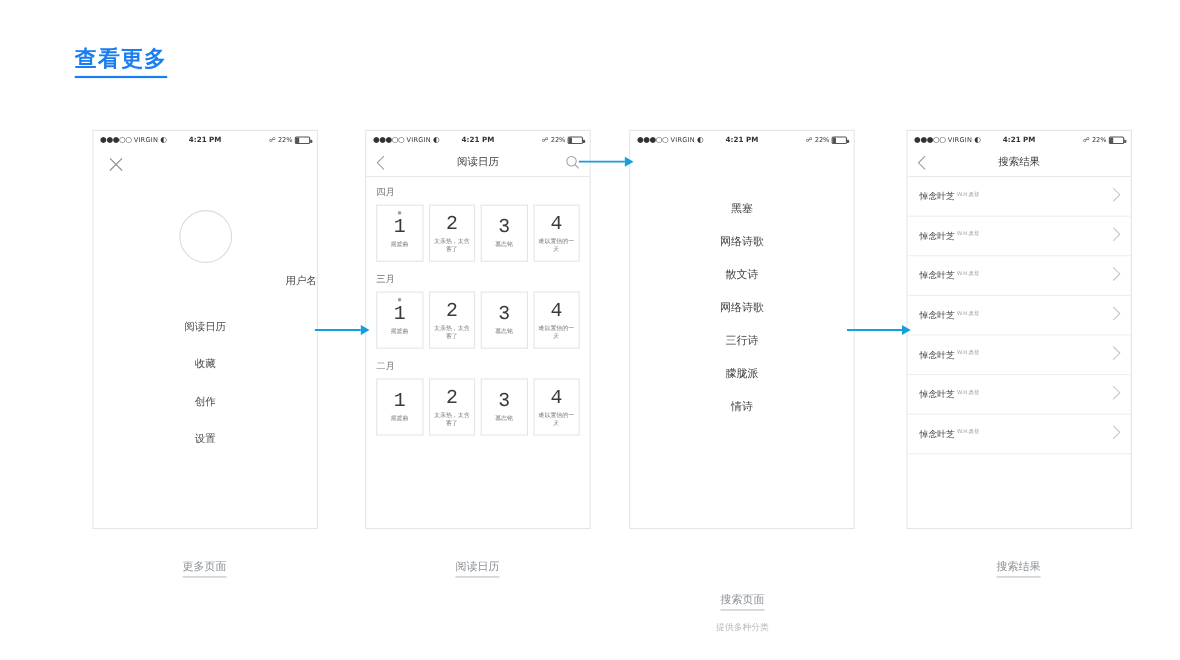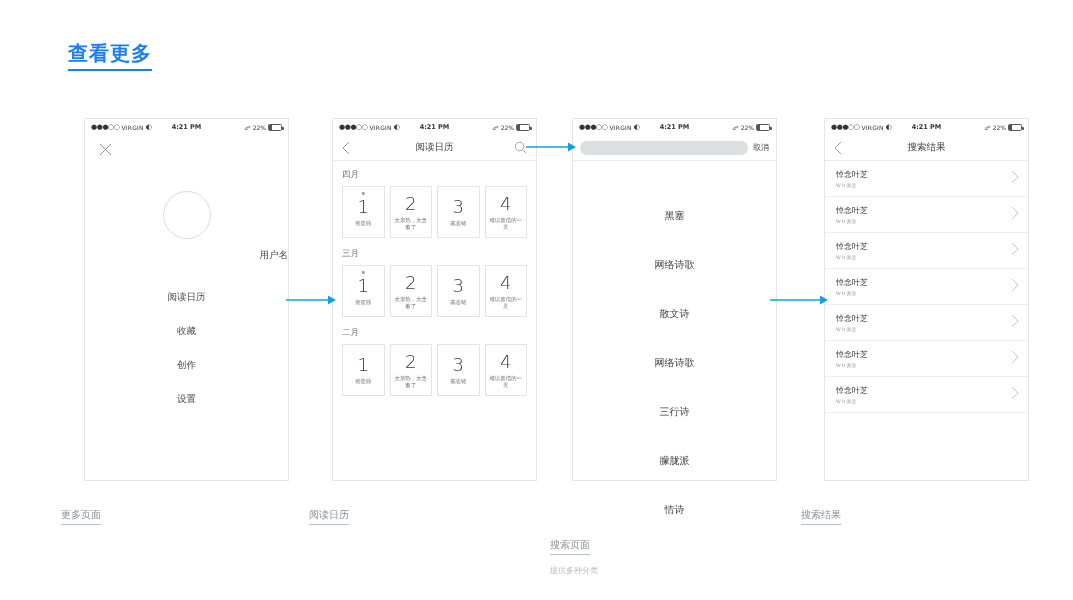--- a/index.html
+++ b/index.html
@@ -92,21 +92,21 @@
     position: absolute; left: 0; right: 0; top: 114px;
     text-align: right; font-size: 9.5px; color: #4a4a4a;
   }
   .s1-menu {
     position: absolute; left: 0; right: 0; top: 156px;
     display: flex; flex-direction: column; gap: 21px; align-items: center;
   }
   .s1-menu div { font-size: 9.5px; color: #4a4a4a; }
 
   
-  .s2-body { height: 321px; padding: 8px 9px 0 9px; overflow: hidden; }
+  .s2-body { height: 321px; padding: 8px 9px 0 9px; overflow: hidden; font-family: Liberation Mono, monospace; }
   .month-block { margin-bottom: 10px; }
   .month-label { font-size: 8.5px; color: #6d7276; margin-bottom: 5px; }
   .day-row { display: flex; gap: 5px; }
   .day-card {
     width: 44px; height: 52px; border: 1px solid #e2e5e8; background: #fff;
     display: flex; flex-direction: column; align-items: center;
     justify-content: center; position: relative; padding: 0 2px;
   }
   .day-dot {
     position: absolute; top: 5px; left: 50%; transform: translateX(-50%);
@@ -121,44 +121,44 @@
   
   .searchbar {
     height: 26px; display: flex; align-items: center; gap: 5px;
     padding: 0 7px; border-bottom: 1px solid #e8eaec;
   }
   .search-field {
     flex: 1; height: 14px; border-radius: 7px; background: #dcdfe2;
   }
   .search-cancel { font-size: 8px; color: #4a4a4a; }
   .s3-body { height: 321px; padding-top: 48px; }
-  .s3-list { display: flex; flex-direction: column; gap: 35px; align-items: center; }
+  .s3-list { display: flex; flex-direction: column; gap: 16px; align-items: center; }
   .s3-list div { font-size: 10px; color: #3f3f3f; }
 
   
   .s4-body { height: 321px; }
   .result-row {
     height: 36px; display: flex; align-items: center;
     padding: 0 9px 0 11px; border-bottom: 1px solid #eceff1;
     position: relative;
   }
-  .result-text { display: flex; flex-direction: column; gap: 2px; }
+  .result-text { display: flex; flex-direction: row; gap: 2px; }
   .result-title { font-size: 8px; color: #3a3a3a; }
   .result-sub { font-size: 4.8px; color: #9a9fa4; }
   .chev { margin-left: auto; color: #c3c7ca; }
 
   
   .arrow { position: absolute; height: 12px; color: #15a0dc; }
   .arrow svg { display: block; }
   #arrow-1 { left: 286px; top: 294px; width: 50px; }
   #arrow-2 { left: 526px; top: 141px; width: 50px; }
   #arrow-3 { left: 770px; top: 294px; width: 58px; }
 
   
-  .caption { position: absolute; width: 250px; }
+  .caption { position: absolute; text-align: center; width: 250px; }
   .cap-title {
     font-size: 10px; color: #8a9096; display: inline-block;
     border-bottom: 1px solid #b9bec2; padding-bottom: 2px;
   }
   .cap-desc { font-size: 8px; color: #b4b9bd; line-height: 14px; margin-top: 9px; }
   #cap-1 { left: 61px;  top: 503px; }
   #cap-2 { left: 309px; top: 503px; }
   #cap-3 { left: 550px; top: 503px; margin-top: 30px; }
   #cap-4 { left: 801px; top: 503px; }
 </style>
@@ -313,24 +313,20 @@
         <span class="sb-wifi">◐</span>
       </span>
       <span class="sb-time">4:21 PM</span>
       <span class="sb-right">
         <span>☍</span>
         <span>22%</span>
         <span class="batt">
             <i></i>
           </span>
       </span>
-    </div>
-    <div class="searchbar">
-      <div class="search-field" placeholder=""></div>
-      <span class="search-cancel">取消</span>
     </div>
     <div class="s3-body">
       <div class="s3-list">
         <div>黑塞</div>
         <div>网络诗歌</div>
         <div>散文诗</div>
         <div>网络诗歌</div>
         <div>三行诗</div>
         <div>朦胧派</div>
         <div>情诗</div>

